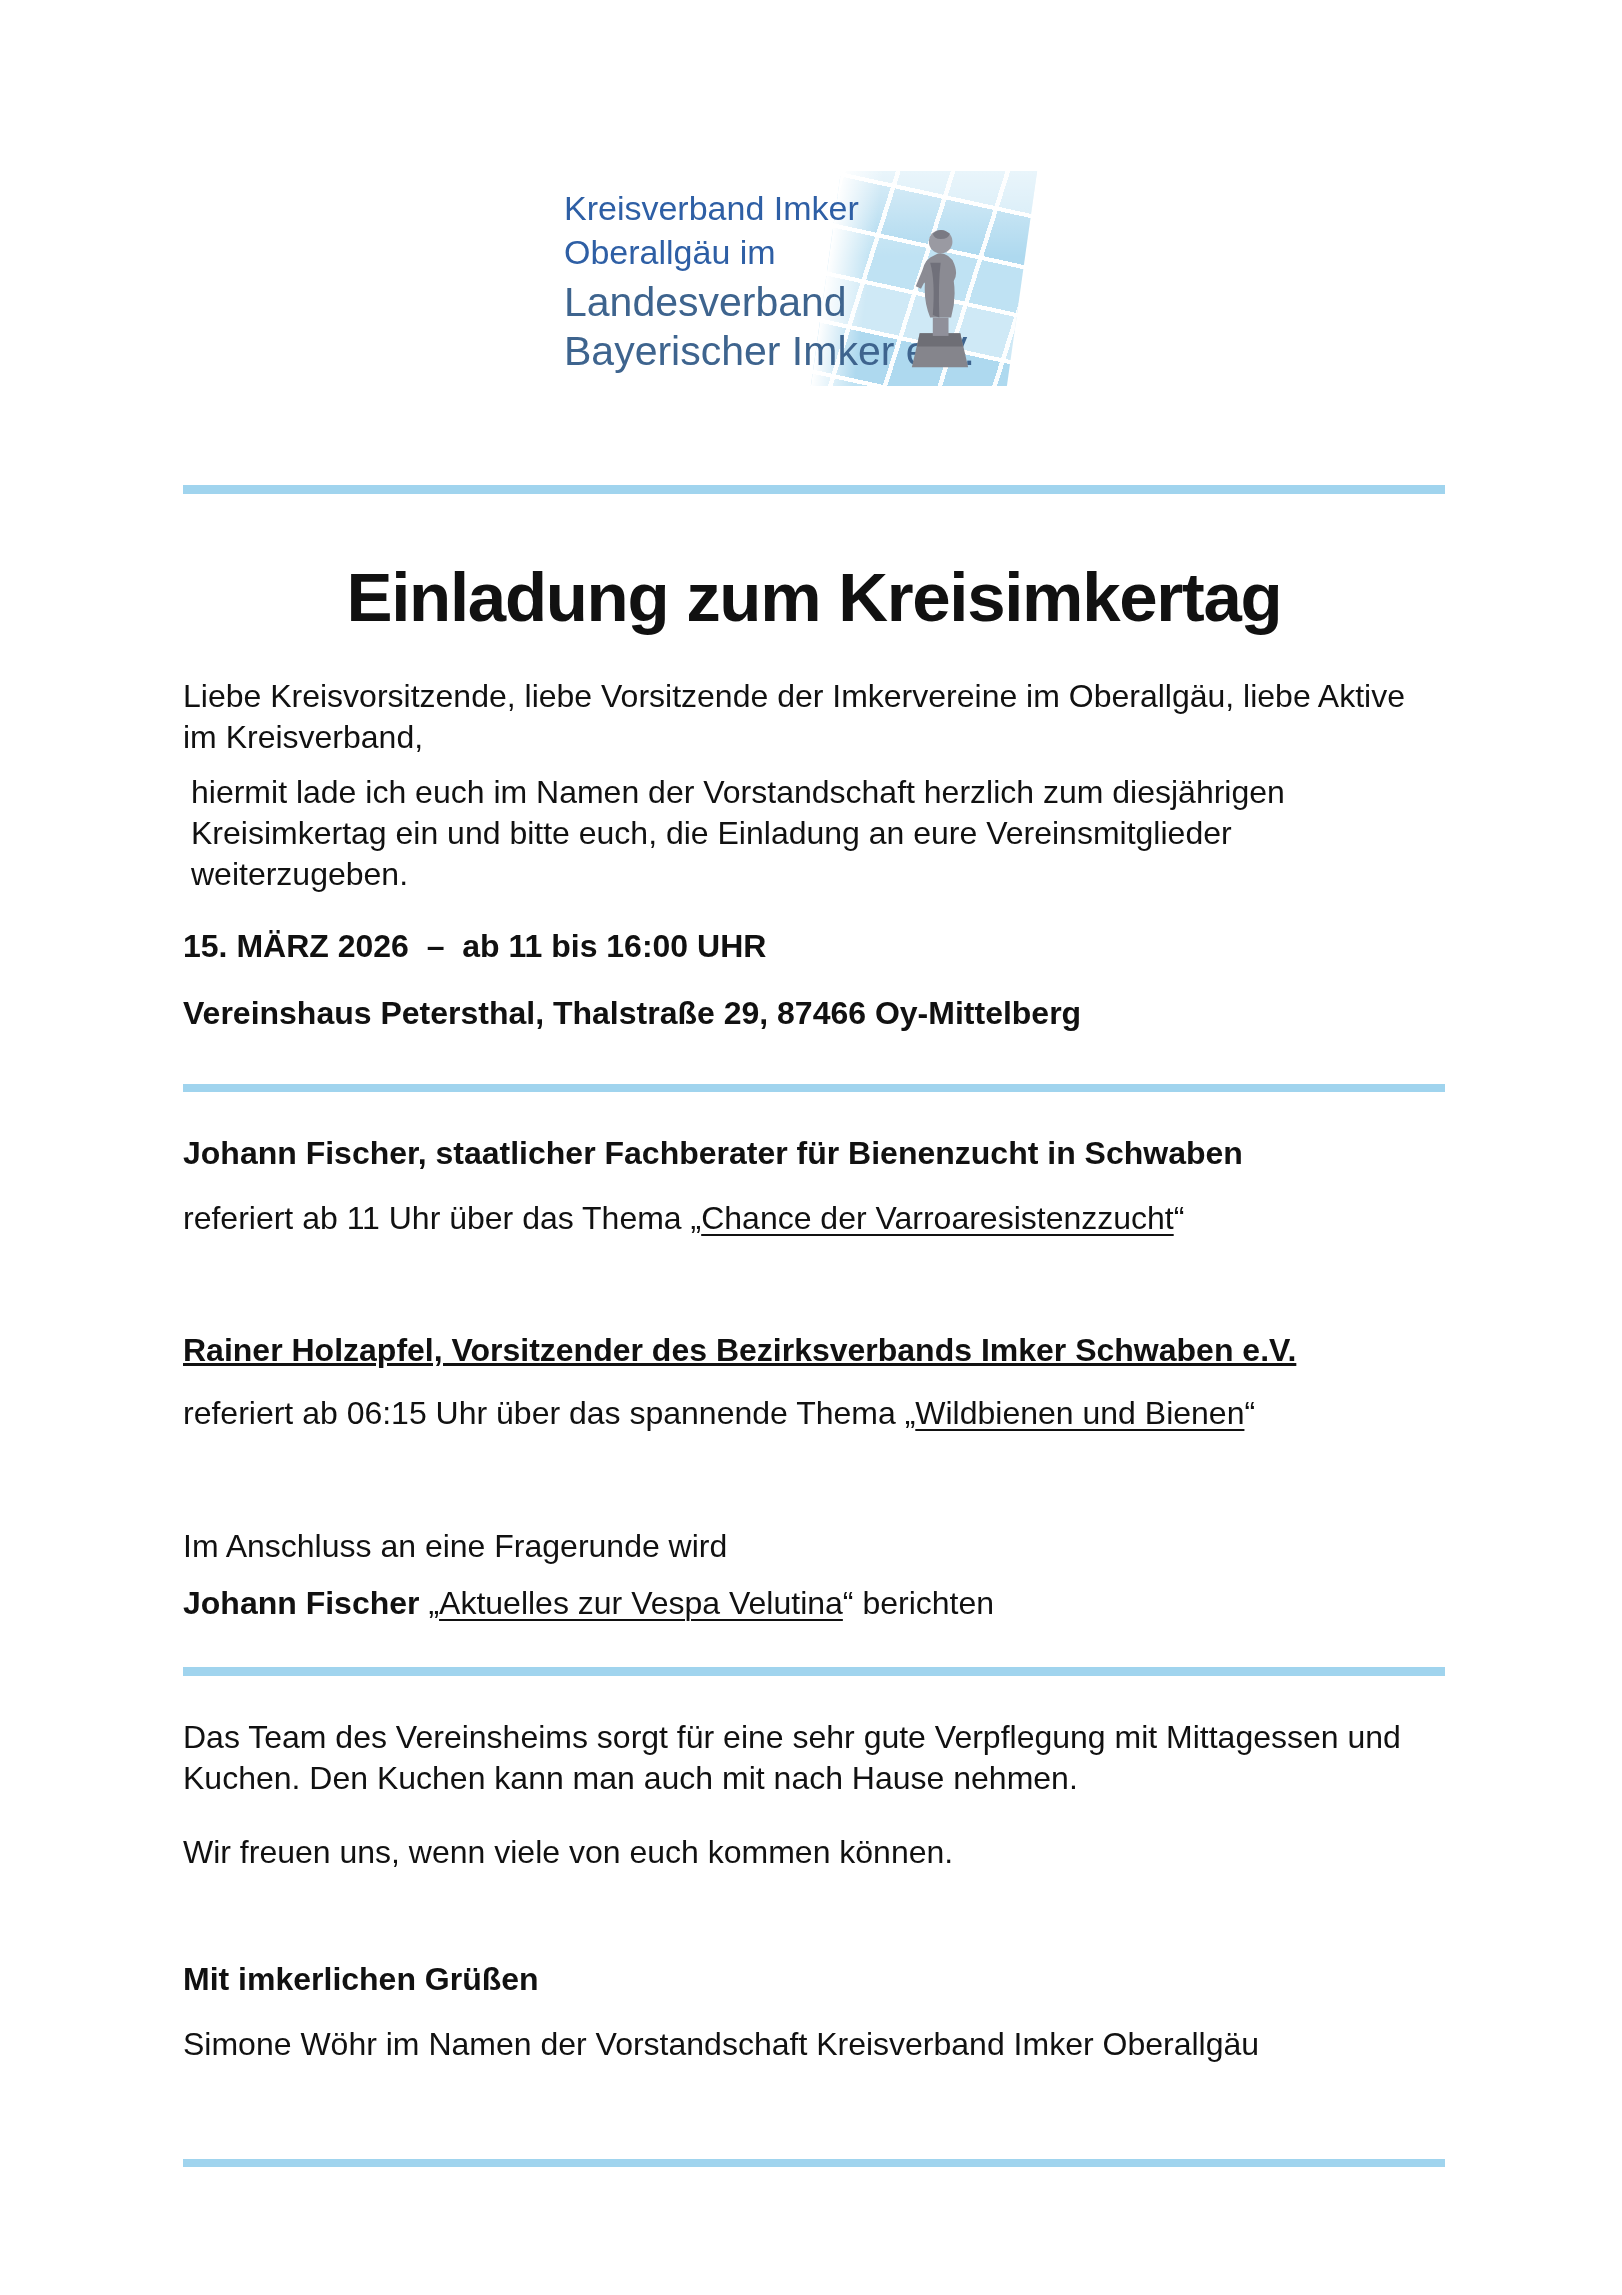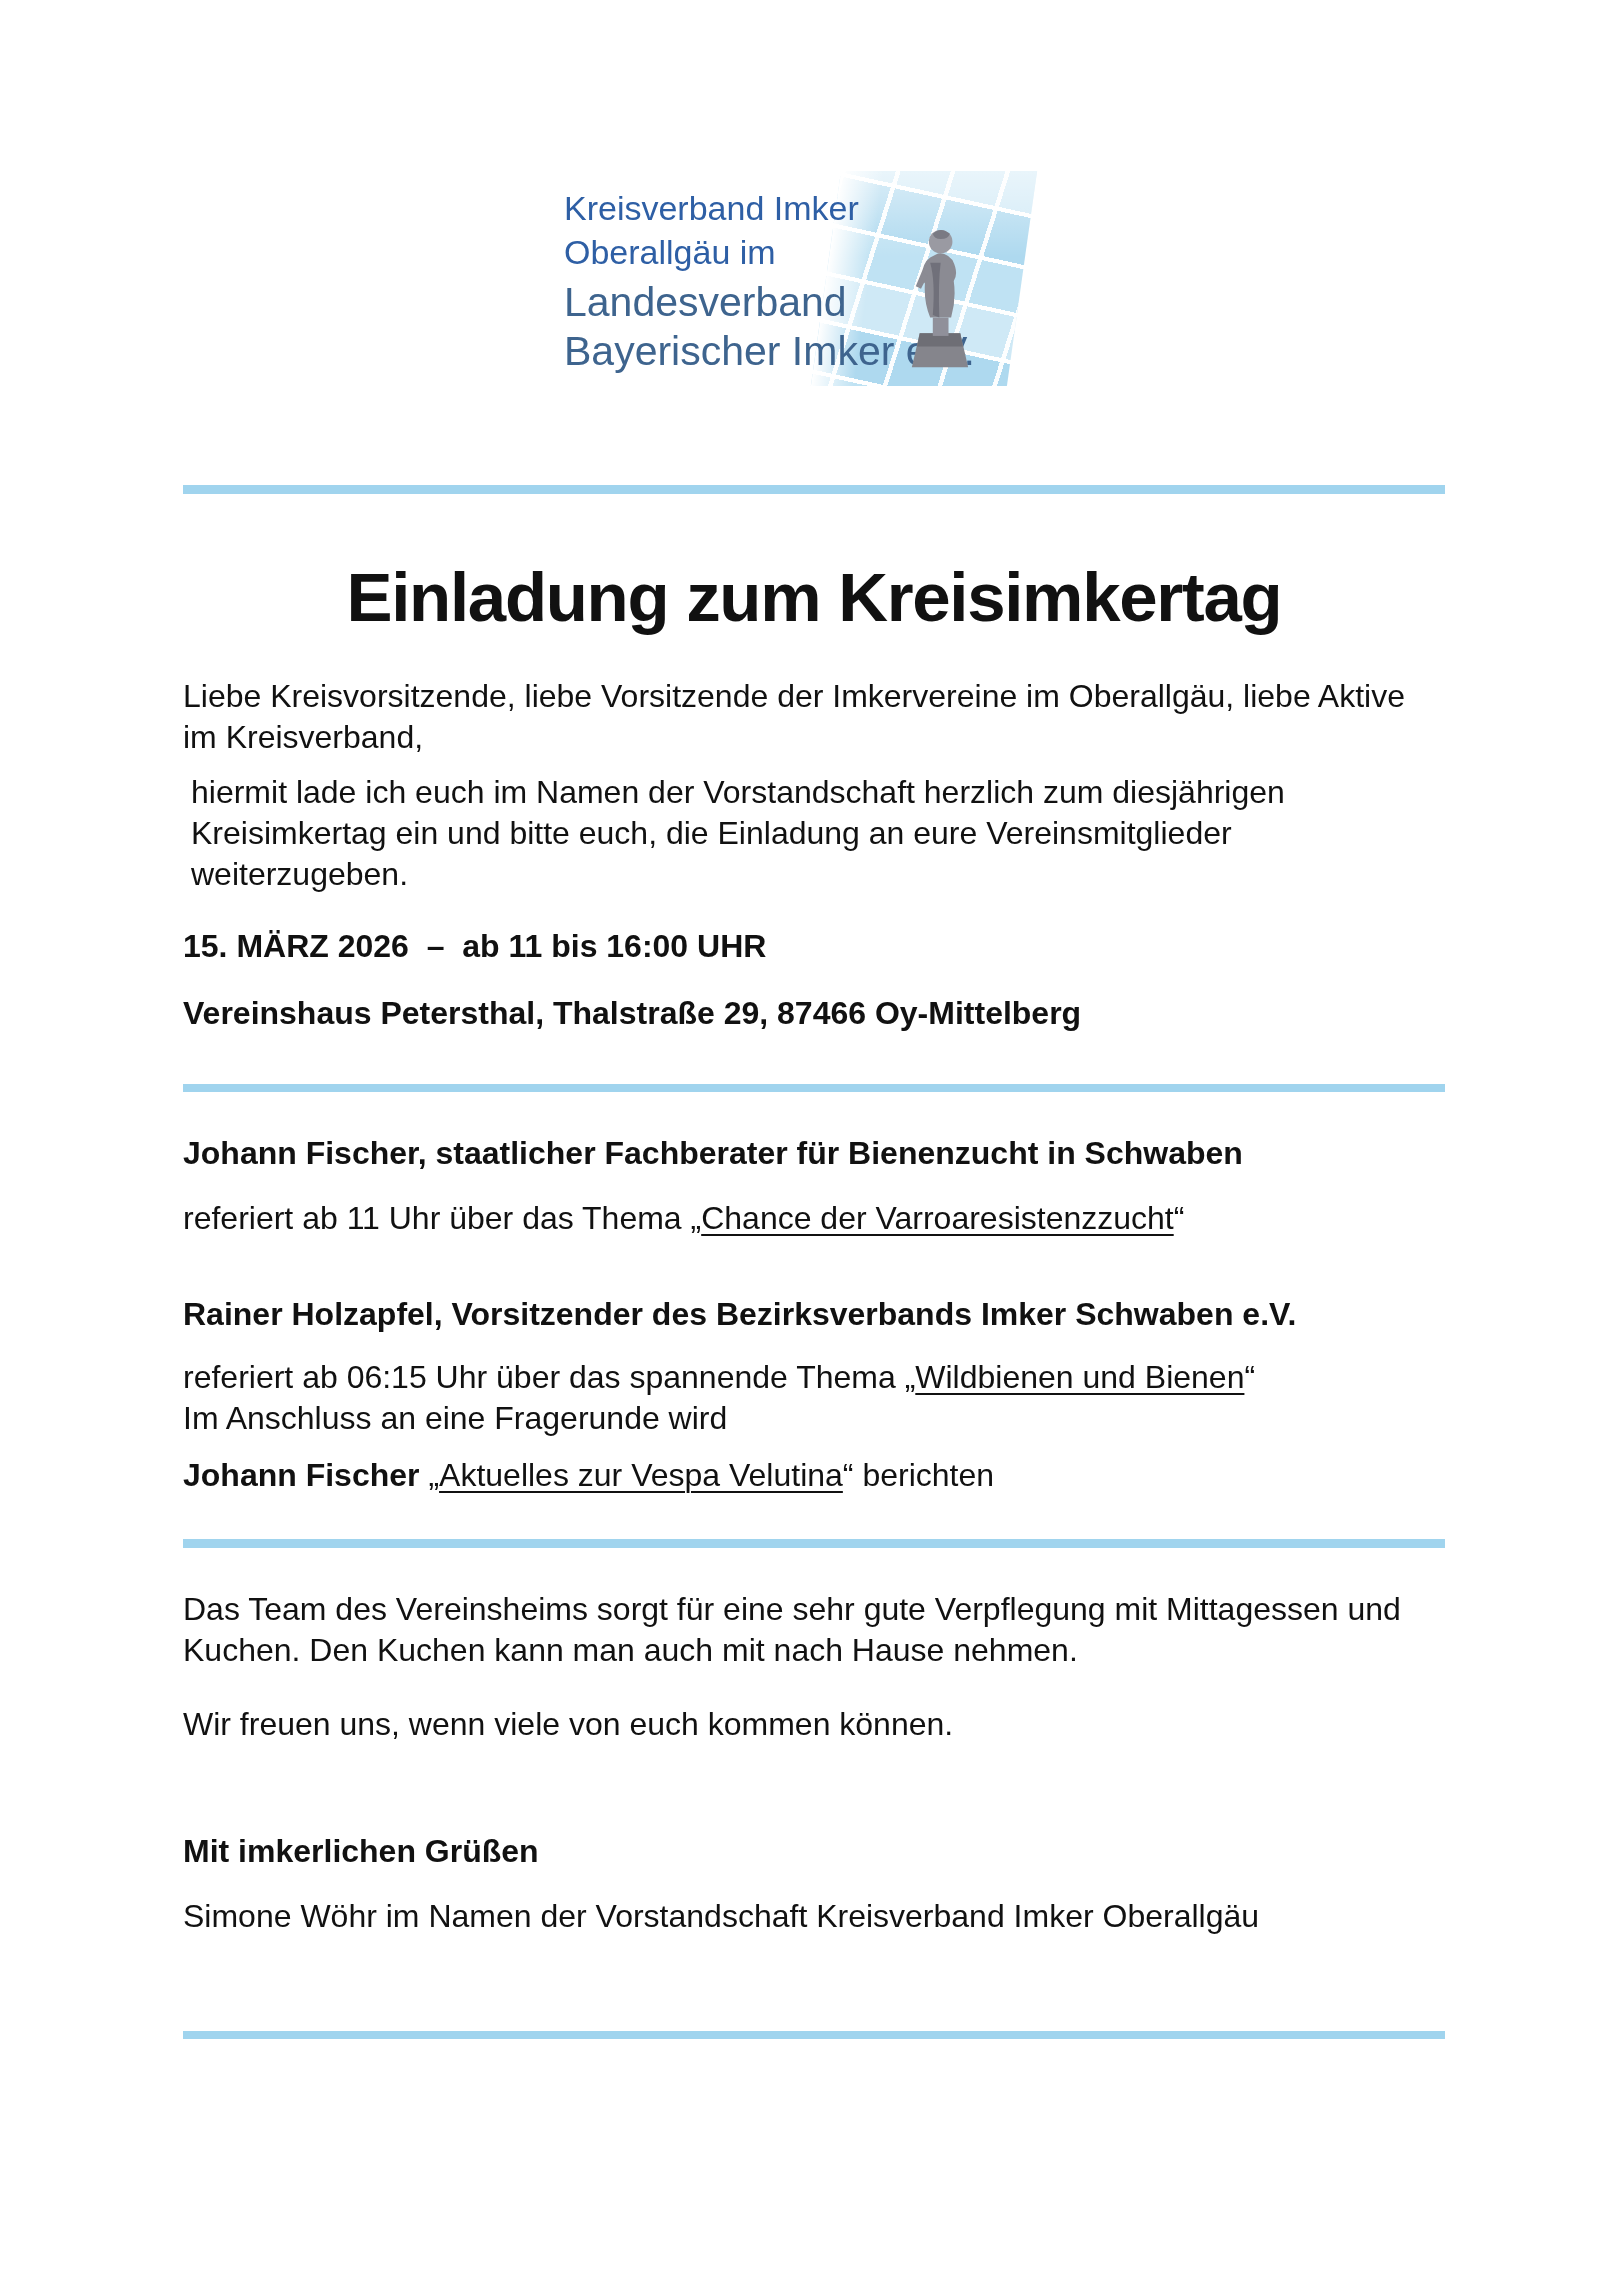--- a/index.html
+++ b/index.html
@@ -83,23 +83,23 @@
     text-decoration:underline;
     text-decoration-thickness:2px;
     text-underline-offset:4.6px;
   }
   .mt-p1{margin-top:33px;}
   .mt-p2{margin-top:14.4px;margin-left:8px;}
   .mt-date{margin-top:31px;}
   .mt-venue{margin-top:25.5px;}
   .mt-sp1{margin-top:41px;}
   .mt-talk1{margin-top:24px;}
-  .mt-sp2{margin-top:55px;}
+  .mt-sp2{margin-top:91px;text-decoration:underline;}
   .mt-talk2{margin-top:21.6px;}
-  .mt-ansch{}
+  .mt-ansch{margin-top:92px;}
   .mt-fisch{margin-top:16.4px;}
   .mt-cater{margin-top:41px;}
   .mt-wir{margin-top:33px;}
   .mt-gruss{margin-top:86px;}
   .mt-sig{margin-top:24px;}
 </style>
 </head>
 <body>
 
 <div class="page">

